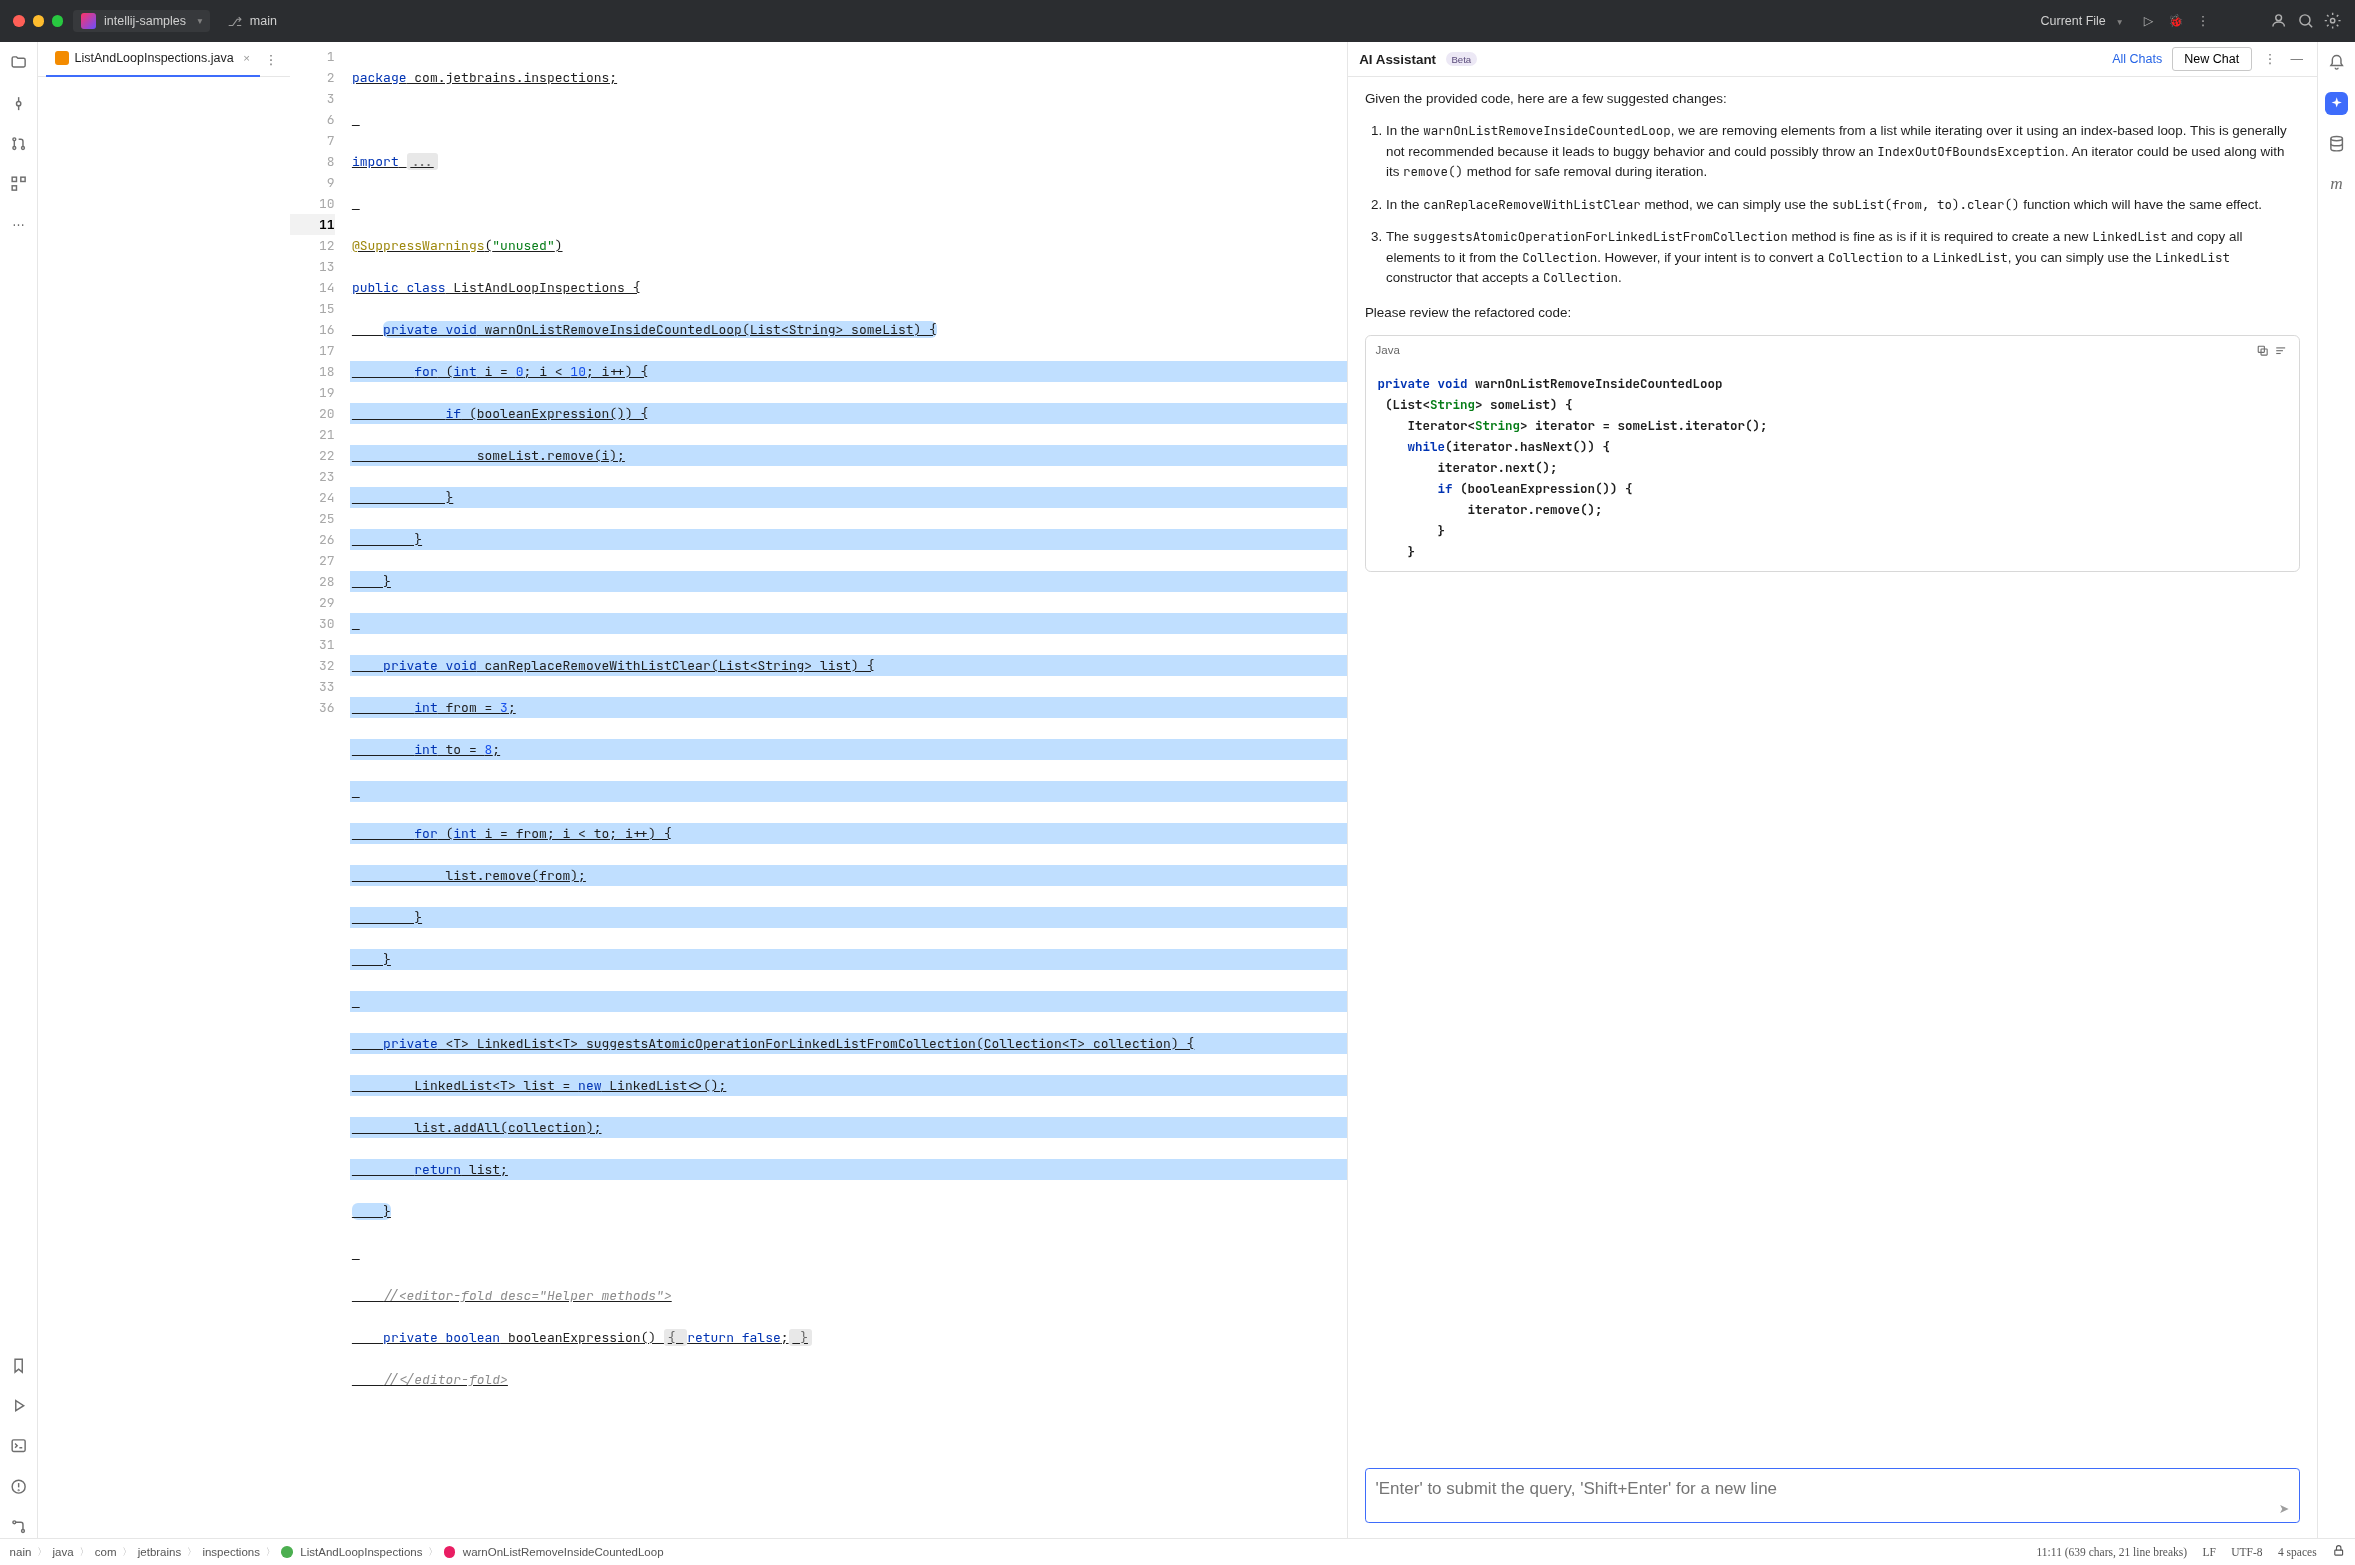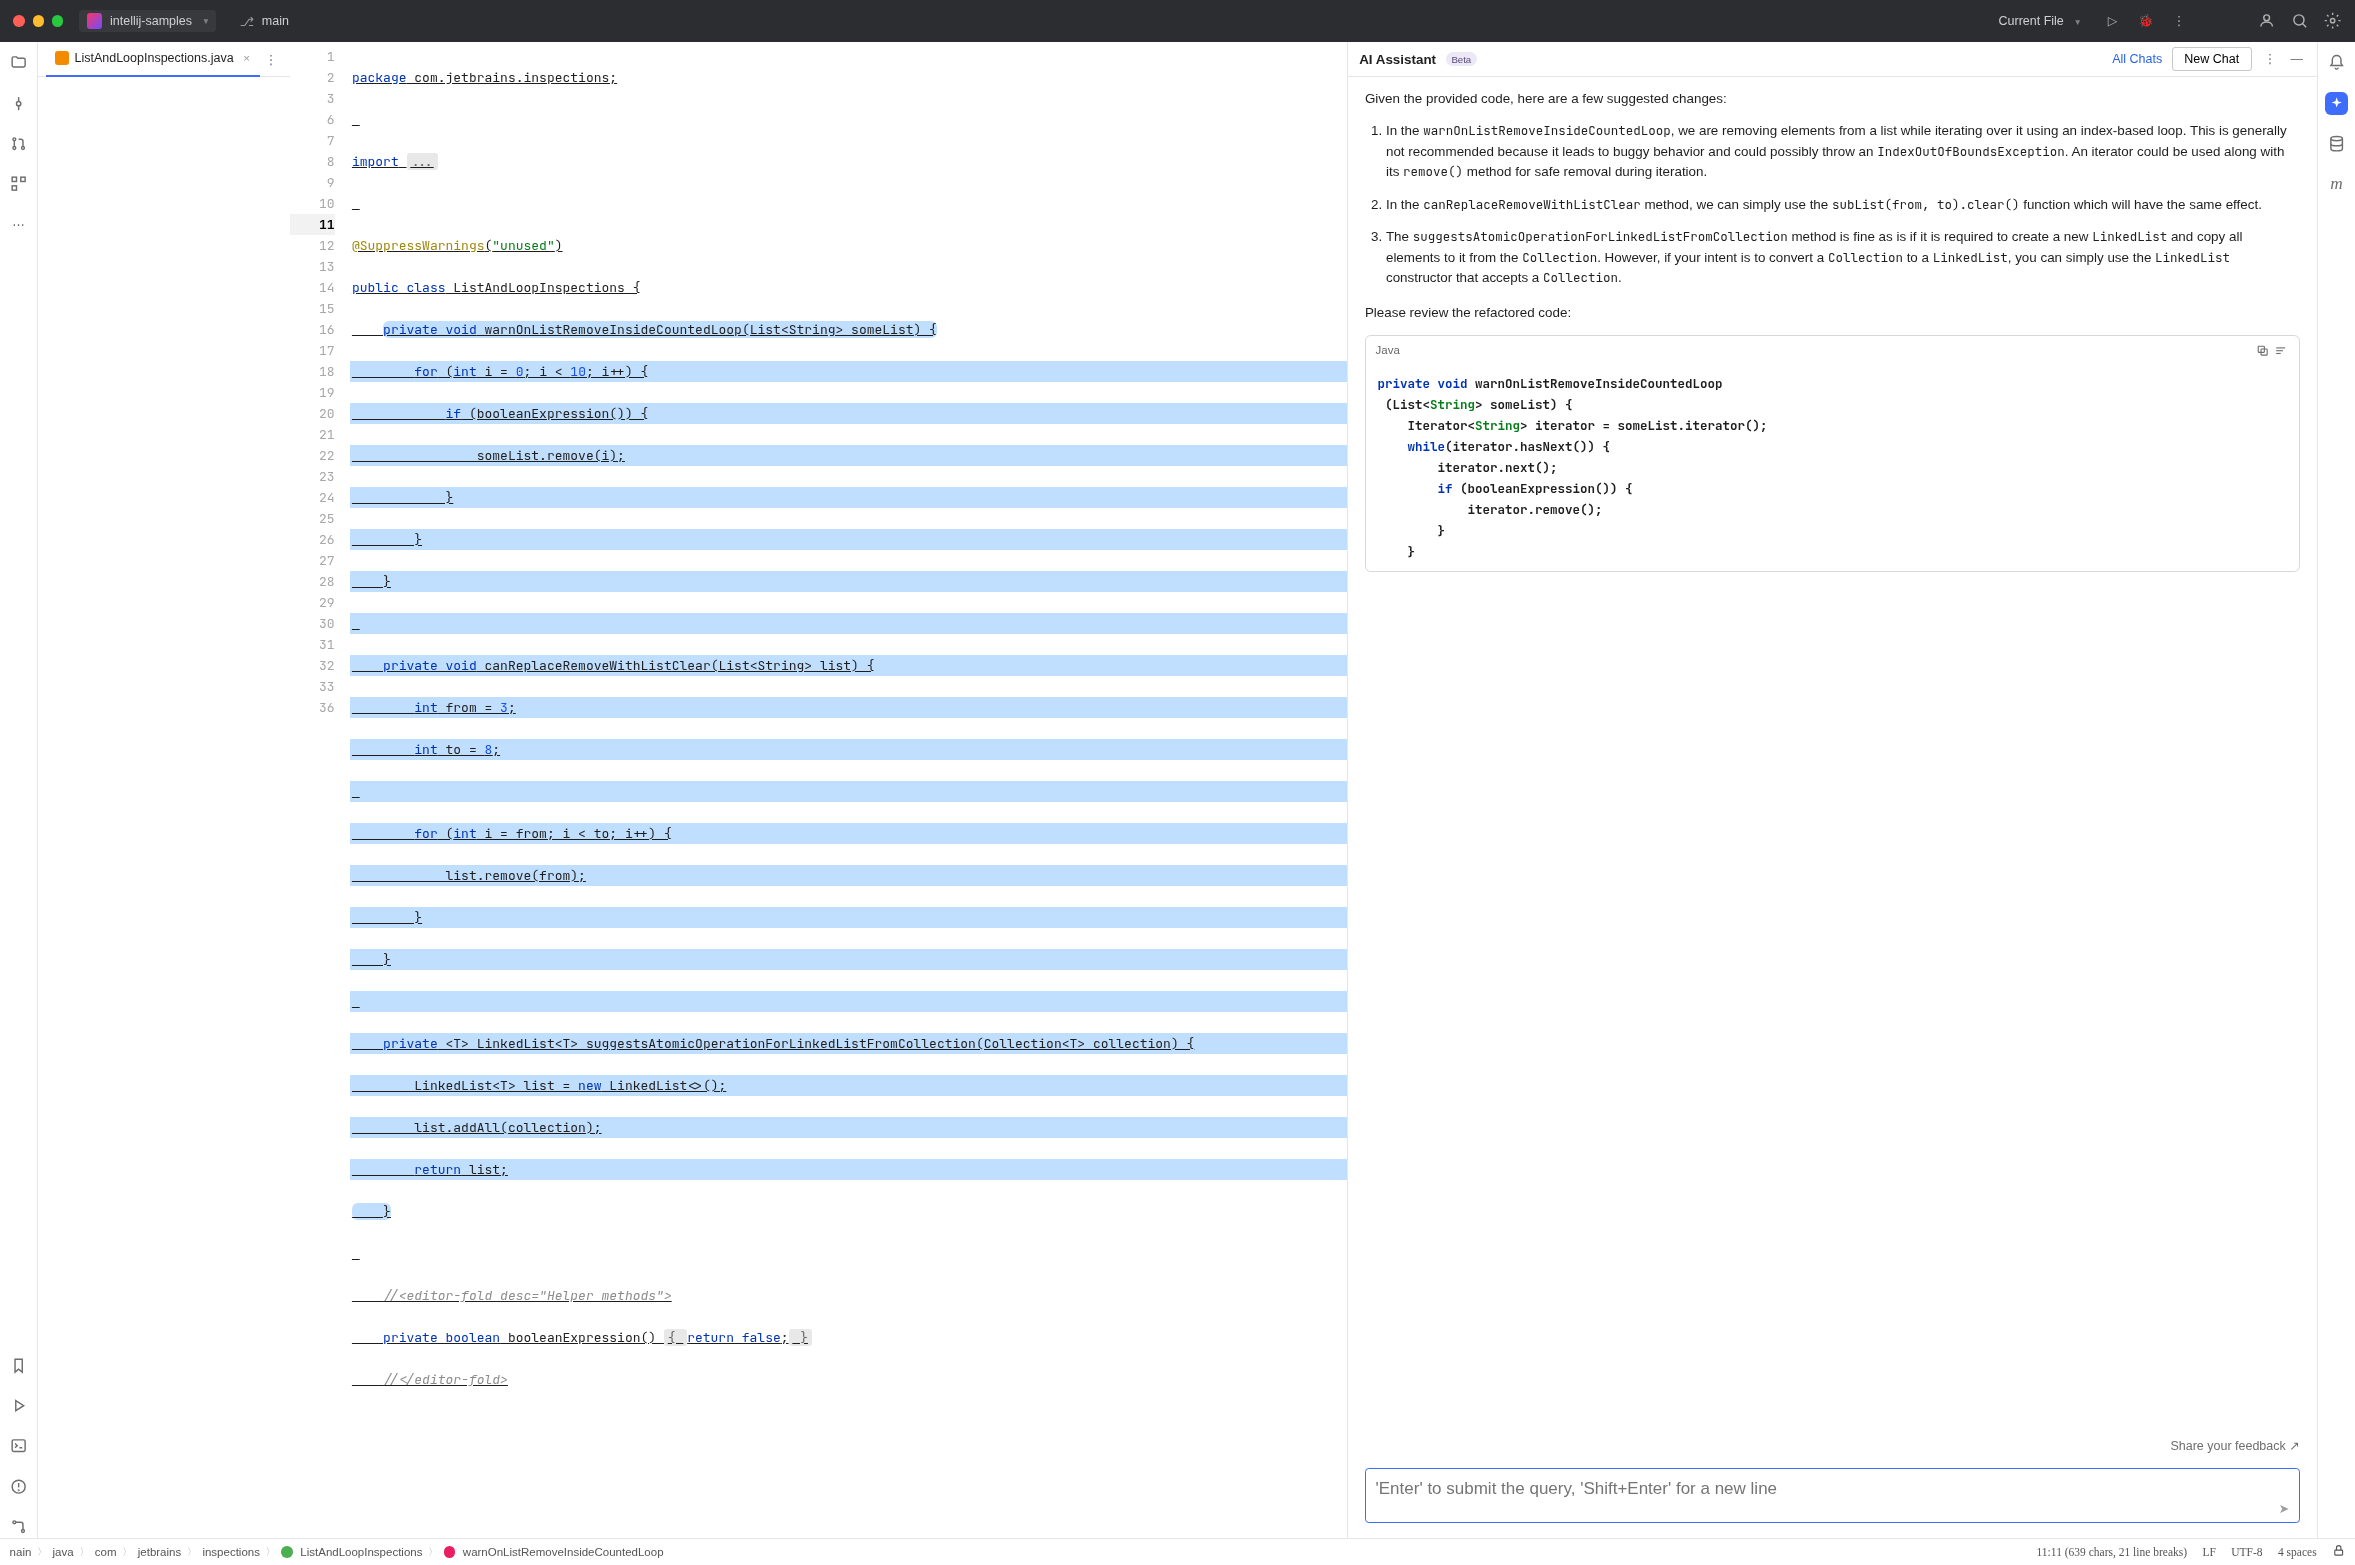--- a/index.html
+++ b/index.html
@@ -1,18 +1,18 @@
 <!DOCTYPE html>
 <html><head>
 <meta charset="utf-8">
 <style>
 * { box-sizing: border-box; margin: 0; padding: 0; }
 body { font-family: -apple-system, BlinkMacSystemFont, "Segoe UI", sans-serif; font-size: 12.5px; color: #1e1e1e; background: #fff; overflow: hidden; }
 .root { display: flex; flex-direction: column; height: 100vh; }
-.titlebar { height: 42px; background: #2b2d30; display: flex; align-items: center; padding: 0 13.4px; gap: 16px; color: #d0d0d0; }
+.titlebar { height: 42px; background: #2b2d30; display: flex; align-items: center; padding: 0 13.4px; gap: 10px; color: #d0d0d0; }
 .traffic { display: flex; gap: 7.7px; }
 .dot { width: 11.5px; height: 11.5px; border-radius: 50%; }
 .dot.red { background: #ff5f57; }
 .dot.yellow { background: #febc2e; }
 .dot.green { background: #28c840; }
 .tb-section { display: flex; align-items: center; gap: 7.7px; padding: 3.8px 7.7px; border-radius: 3.8px; }
 .tb-project { background: rgba(255,255,255,0.06); }
 .tb-logo { width: 15.4px; height: 15.4px; border-radius: 2.9px; background: linear-gradient(135deg,#ff3366,#6b4fff); display: inline-block; }
 .tb-spacer { flex: 1; }
 .tb-icon { width: 17.3px; height: 17.3px; display: flex; align-items: center; justify-content: center; color: #b0b0b0; cursor: pointer; }
@@ -319,21 +319,20 @@
 <span> (List&lt;</span><span style="color:#067d17">String</span><span>&gt; someList) {</span>
 <span>    Iterator&lt;</span><span style="color:#067d17">String</span><span>&gt; iterator = someList.iterator();</span>
 <span>    </span><span class="kw">while</span><span>(iterator.hasNext()) {</span>
 <span>        iterator.next();</span>
 <span>        </span><span class="kw">if</span><span> (booleanExpression()) {</span>
 <span>            iterator.remove();</span>
 <span>        }</span>
 <span>    }</span></div>
           </div>
         </div>
-        <div class="feedback">Share your feedback ↗</div>
         <div class="input-wrap">
           <div class="asst-input" style="position:relative;">
             <input type="text" placeholder="'Enter' to submit the query, 'Shift+Enter' for a new line" style="">
             <span class="send-ic">➤</span>
           </div>
         </div>
       </div>
     </div>
 
     <div class="right-rail">

